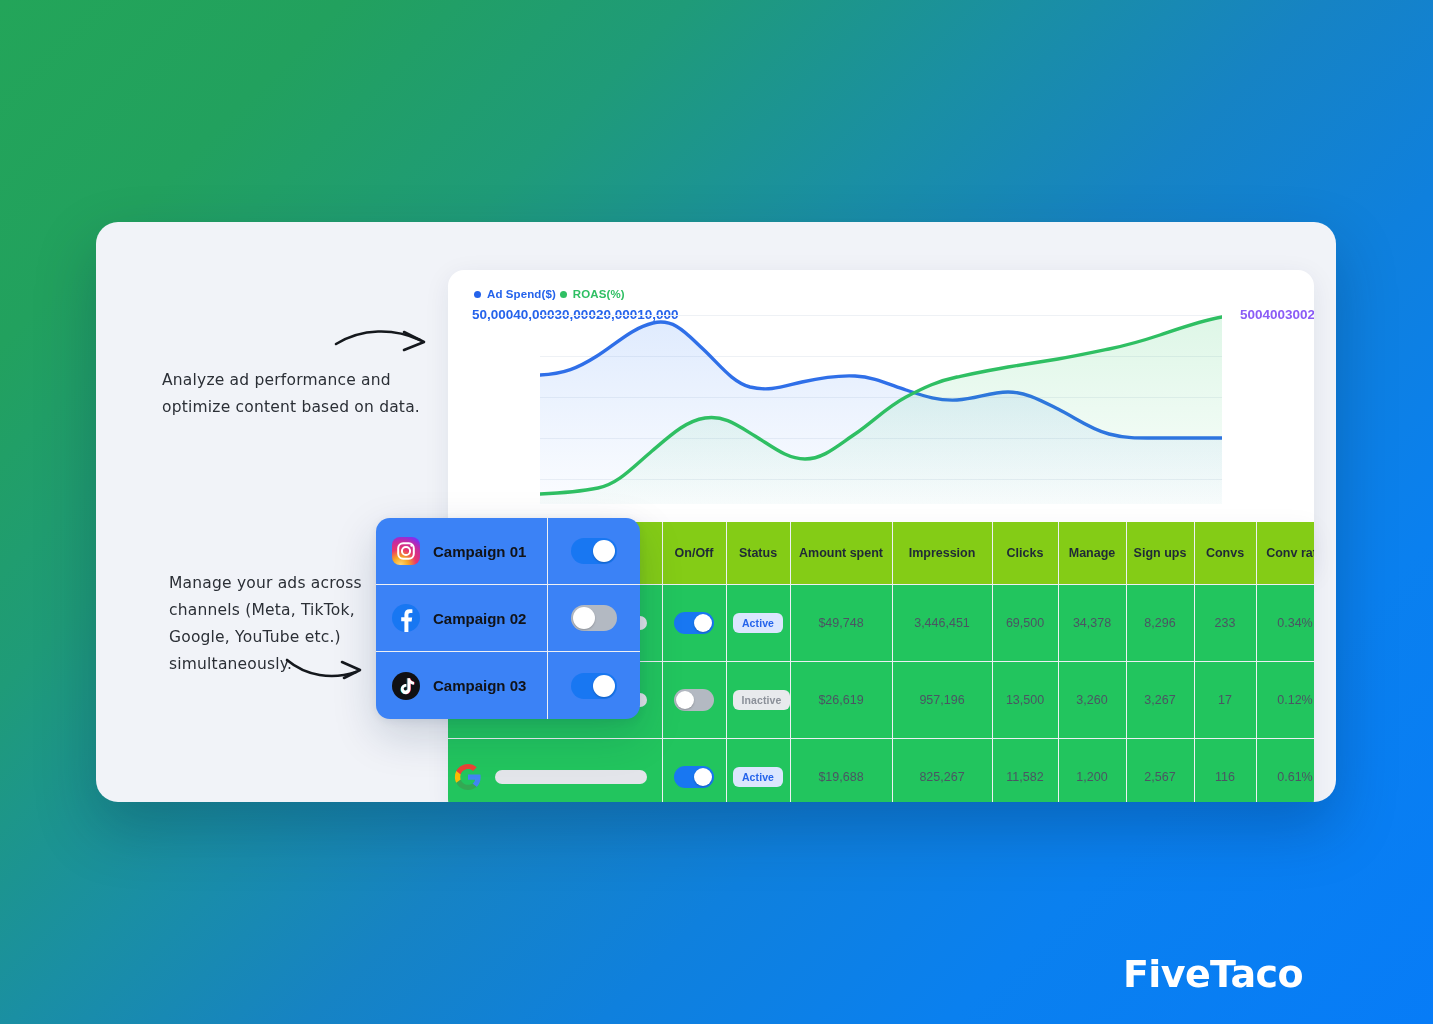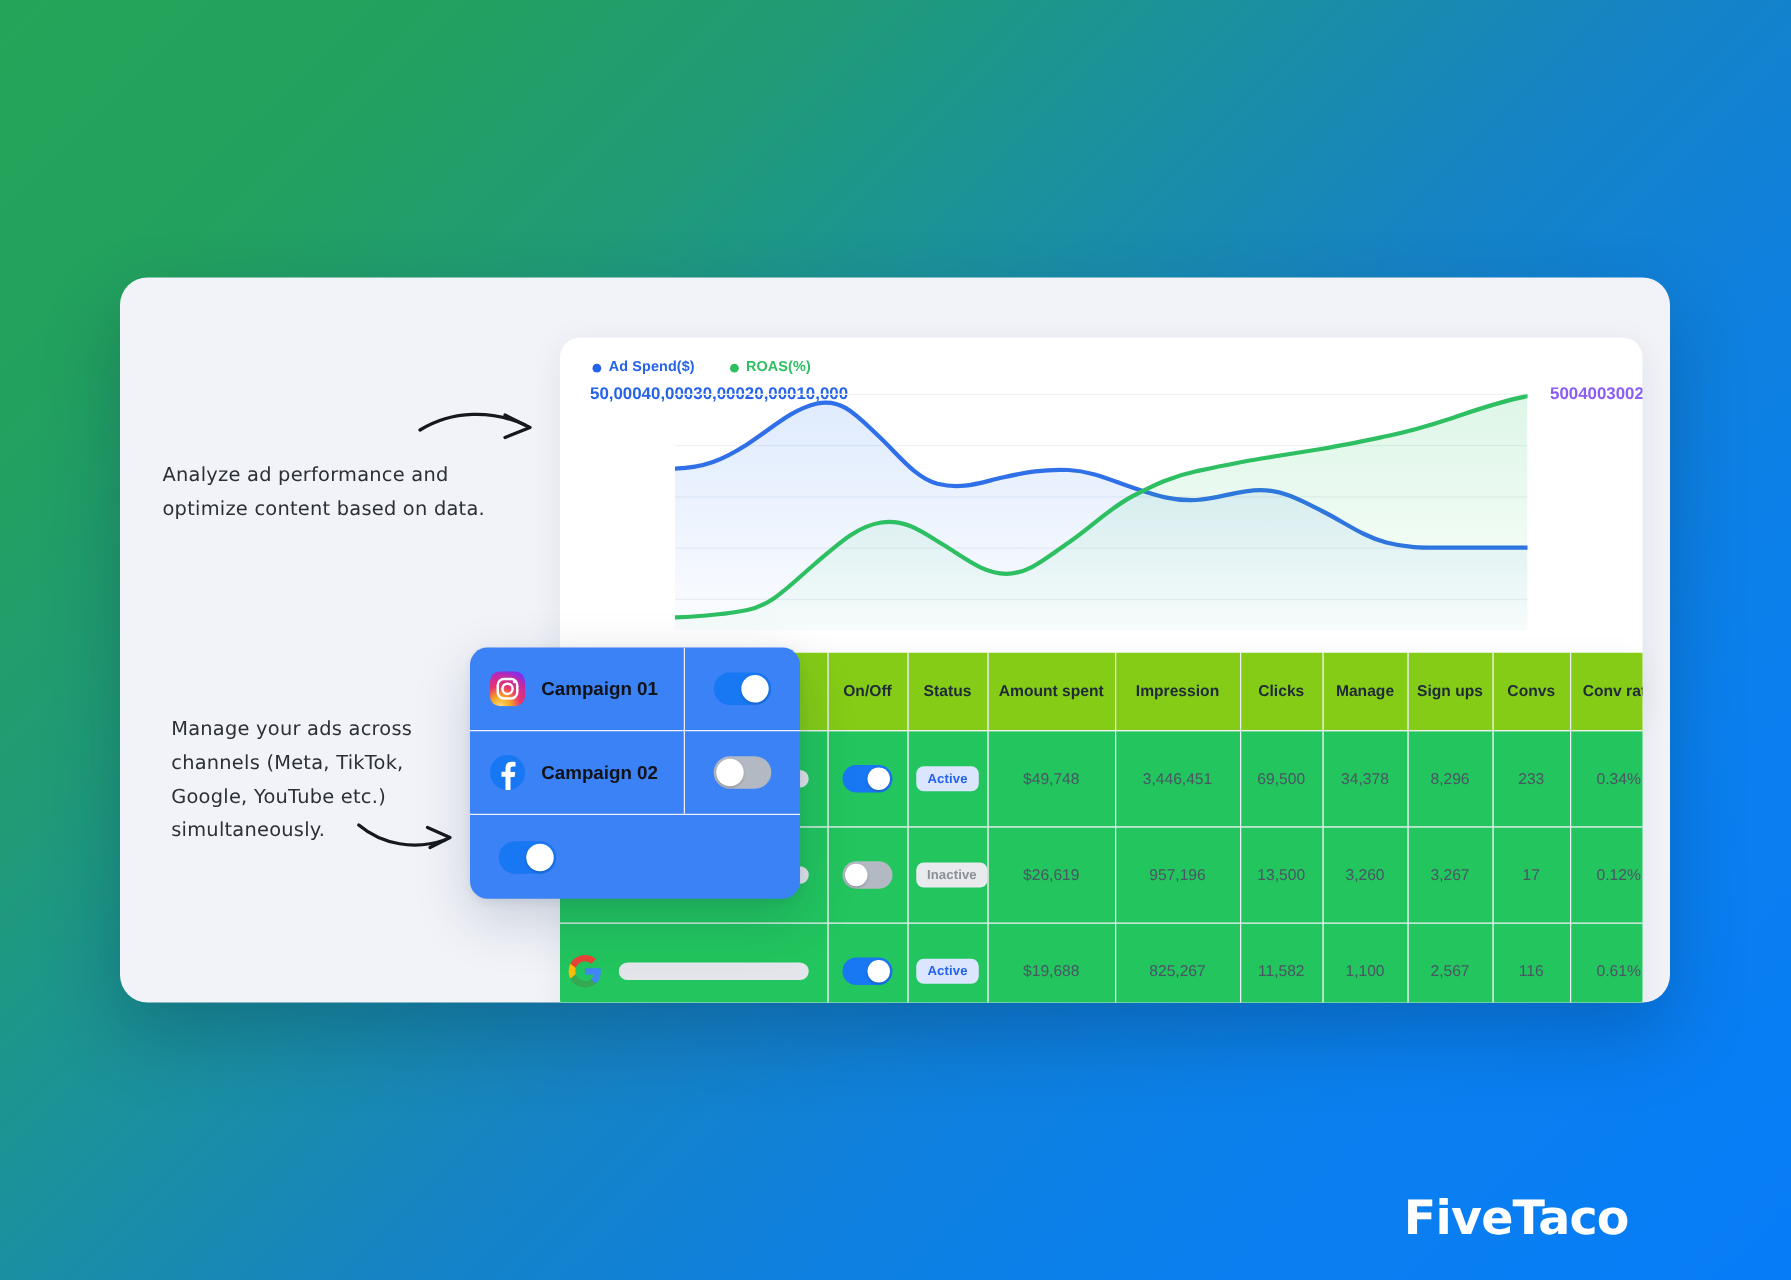--- a/index.html
+++ b/index.html
@@ -37,21 +37,21 @@
     position: absolute;
     left: 352px; top: 48px;
     width: 866px; height: 300px;
     background: #ffffff;
     border-radius: 16px 16px 0 0;
     box-shadow: 0 6px 26px rgba(15,40,80,.08);
     padding: 18px 0 0 0;
     overflow: hidden;
   }
   .legend {
-    display: flex; gap: 28px;
+    display: flex; gap: 4px;
     padding-left: 26px; margin-bottom: 8px;
   }
   .legend-item {
     display: flex; align-items: center; gap: 6px;
     font-size: 11.5px; font-weight: 700; letter-spacing: .1px;
   }
   .legend-dot { width: 7px; height: 7px; border-radius: 50%; display: inline-block; }
 
   .plot-wrap { position: relative; width: 866px; height: 250px; }
   .axis-left, .axis-right {
@@ -160,20 +160,21 @@
 
   
   .annot {
     position: absolute;
     color: #2b2f36;
     font-family: "DejaVu Sans", sans-serif;
     font-size: 15.5px;
     line-height: 27px;
     letter-spacing: .2px;
     z-index: 20;
+    margin-left: 32px;
   }
   #annot-1 { left: 130px; top: 367px; width: 300px; }
   #annot-2 { left: 137px; top: 570px; width: 230px; }
 
   .arrow-svg { position: absolute; z-index: 21; }
   #arrow-1 { left: 332px; top: 326px; }
   #arrow-2 { left: 284px; top: 652px; }
 
   
   #logo {
@@ -341,21 +342,21 @@
           </td>
           <td class="col-onoff">
             <span class="toggle on"><span class="knob"></span></span>
           </td>
           <td class="col-status">
             <span class="badge active">Active</span>
           </td>
           <td class="col-spent">$19,688</td>
           <td class="col-impr">825,267</td>
           <td class="col-clicks">11,582</td>
-          <td class="col-views">1,100</td>
+          <td class="col-views">1,200</td>
           <td class="col-signups">2,567</td>
           <td class="col-convs">116</td>
           <td class="col-convrate">0.61%</td>
         </tr>
       </tbody>
     </table>
   </div>
 </div>
 
 <div id="campaign-popup">
@@ -392,20 +393,29 @@
     </svg></span>
       <span class="pop-name">Campaign 02</span>
     </div>
     <div class="pop-right">
       <span class="toggle big off">
           <span class="knob"></span>
         </span>
     </div>
   </div>
   <div class="pop-row">
+    <div class="pop-left">
+      <span class="brand-ico" id="pop-tt"><svg viewBox="0 0 28 28" width="100%" height="100%">
+      <circle cx="14" cy="14" r="14" fill="#101014"></circle>
+      <path d="M17.6 6.3c.45 2.1 1.9 3.45 4.1 3.6v2.55c-1.25.1-2.45-.2-3.6-.85v5.1c0 4.15-3.6 6.6-6.9 5.05-2.15-1-3.1-3.35-2.6-5.55.5-2.2 2.6-3.75 4.9-3.55v2.7c-.3-.1-.6-.15-.95-.1-1.05.15-1.8 1.05-1.7 2.1.1 1.05 1 1.85 2.05 1.8 1.1-.05 1.95-.95 1.95-2.05V6.3h2.75z" fill="#25F4EE"></path>
+      <path d="M18.4 6.3c.45 2.1 1.9 3.45 4.1 3.6v2.55c-1.25.1-2.45-.2-3.6-.85v5.1c0 4.15-3.6 6.6-6.9 5.05-.55-.25-1-.6-1.4-1 .55.3 1.2.45 1.9.4 1.75-.1 3.05-1.6 3.05-3.35V6.3h2.85z" fill="#FE2C55"></path>
+      <path d="M17.95 6.3c.45 2.1 1.9 3.45 4.1 3.6v2.55c-1.25.1-2.45-.2-3.6-.85v5.1c0 3.1-2.05 5.35-4.75 5.35-2.7 0-4.75-2.25-4.75-5.05 0-3 2.55-5.25 5.45-4.9v2.7c-.3-.1-.6-.15-.95-.1-1.05.15-1.8 1.05-1.7 2.1.1 1.05 1 1.85 2.05 1.8 1.1-.05 1.95-.95 1.95-2.05V6.3h2.2z" fill="#fff"></path>
+    </svg></span>
+      <span class="pop-name">Campaign 03</span>
+    </div>
     <div class="pop-right">
       <span class="toggle big on">
           <span class="knob"></span>
         </span>
     </div>
   </div>
 </div>
 
 <div class="annot" id="annot-1">Analyze ad performance and optimize content based on data.</div>
 <div class="annot" id="annot-2">Manage your ads across channels (Meta, TikTok, Google, YouTube etc.) simultaneously.</div>

